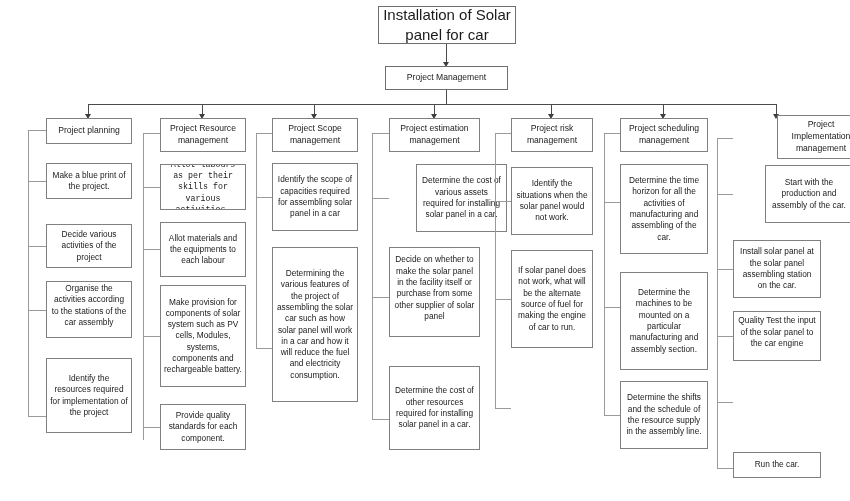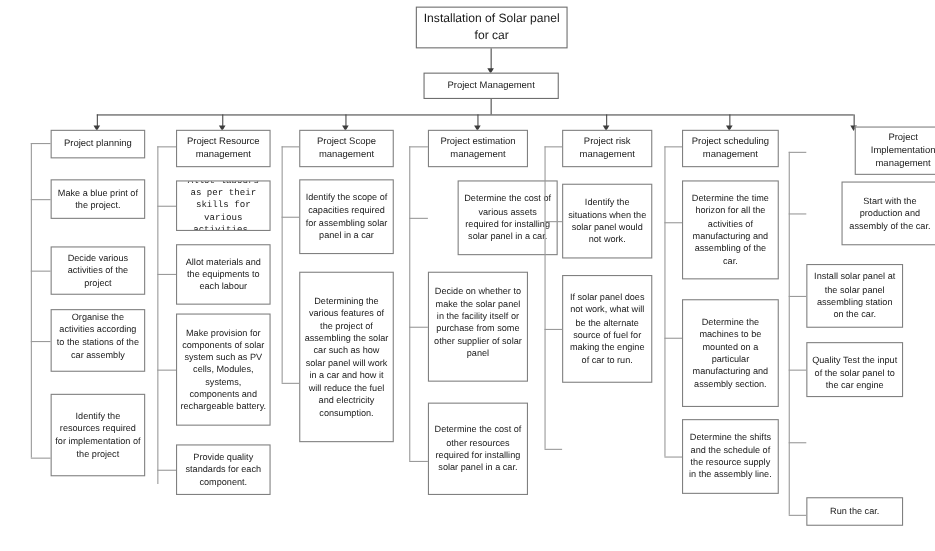--- a/index.html
+++ b/index.html
@@ -32,21 +32,21 @@
     width: 100%;
     padding: 0 3px;
     box-sizing: border-box;
     line-height: 1.36;
   }
   .node.clip .txt {
     position: relative;
     top: -0.45em;
   }
   .root {
-    font-size: 11px;
+    font-size: 15px;
     border-color: #6e6e6e;
   }
   .lvl1 {
     font-size: 8.6px;
   }
   .lvl2 {
     font-size: 8.3px;
   }
   .conn {
     position: absolute;
@@ -177,21 +177,21 @@
     <span class="txt">Project estimation management</span>
   </div>
   <div class="conn v light" style="left:372px; top:133px; height:286px;"></div>
   <div class="conn h light" style="left:372px; top:133px; width:17px;"></div>
 
   <div class="node lvl2" style="left:389px; top:164px; width:91px; height:68px;margin-left:27px;">
     <span class="txt">Determine the cost of various assets required for installing solar panel in a car.</span>
   </div>
   <div class="conn h light" style="left:372px; top:198px; width:17px;"></div>
 
-  <div class="node lvl2 clip" style="left:389px; top:247px; width:91px; height:100px;">
+  <div class="node lvl2 clip" style="left:389px; top:247px; width:91px; height:90px;">
     <span class="txt">Decide on whether to make the solar panel in the facility itself or purchase from some other supplier of solar panel</span>
   </div>
   <div class="conn h light" style="left:372px; top:297px; width:17px;"></div>
 
   <div class="node lvl2" style="left:389px; top:366px; width:91px; height:84px;">
     <span class="txt">Determine the cost of other resources required for installing solar panel in a car.</span>
   </div>
   <div class="conn h light" style="left:372px; top:419px; width:17px;"></div>
 
   <div class="node lvl1" style="left:511px; top:118px; width:82px; height:34px;">
@@ -242,21 +242,21 @@
   <div class="node lvl2" style="left:765px; top:165px; width:88px; height:58px;">
     <span class="txt">Start with the production and assembly of the car.</span>
   </div>
   <div class="conn h light" style="left:717px; top:194px; width:16px;"></div>
 
   <div class="node lvl2" style="left:733px; top:240px; width:88px; height:58px;">
     <span class="txt">Install solar panel at the solar panel assembling station on the car.</span>
   </div>
   <div class="conn h light" style="left:717px; top:269px; width:16px;"></div>
 
-  <div class="node lvl2 clip" style="left:733px; top:311px; width:88px; height:50px;align-items:flex-end;">
+  <div class="node lvl2 clip" style="left:733px; top:311px; width:88px; height:50px;">
     <span class="txt">Quality Test the input of the solar panel to the car engine</span>
   </div>
   <div class="conn h light" style="left:717px; top:336px; width:16px;"></div>
 
   <div class="conn h light" style="left:717px; top:402px; width:16px;"></div>
 
   <div class="node lvl2" style="left:733px; top:452px; width:88px; height:26px;">
     <span class="txt">Run the car.</span>
   </div>
   <div class="conn h light" style="left:717px; top:468px; width:16px;"></div>

